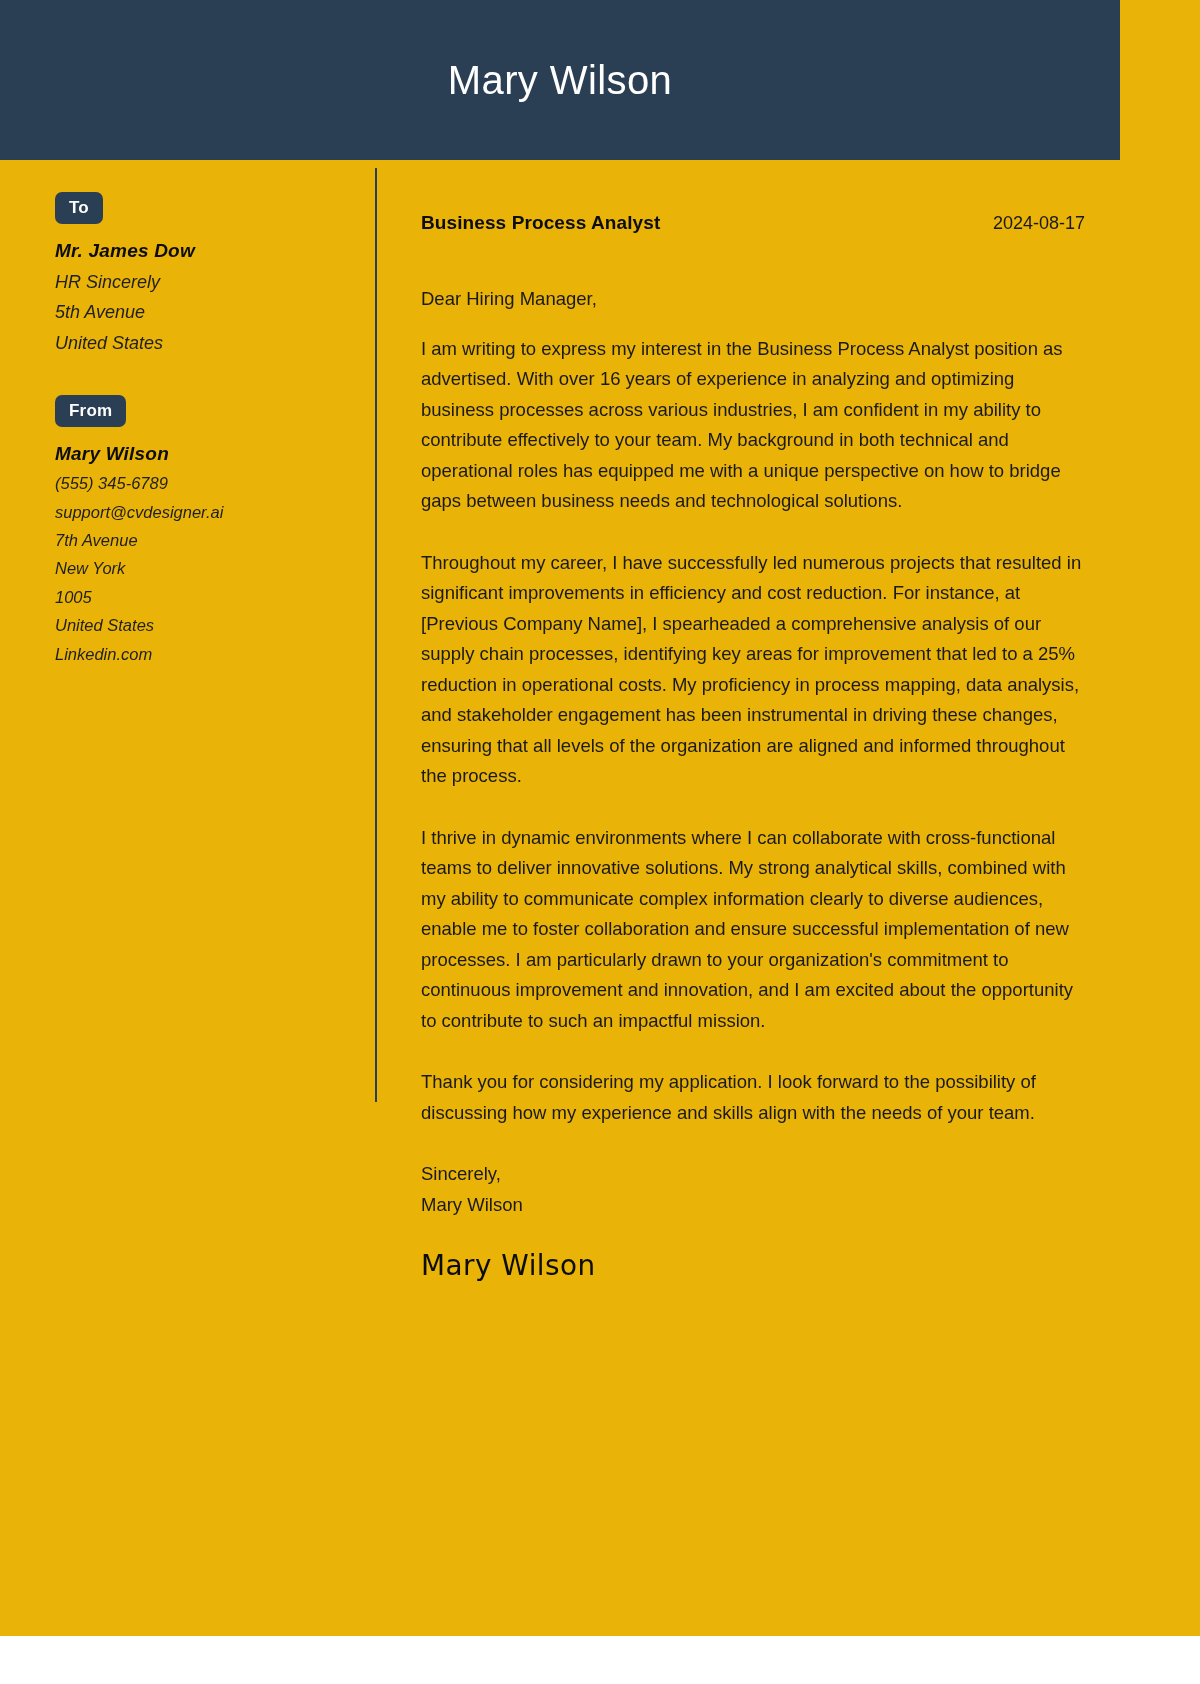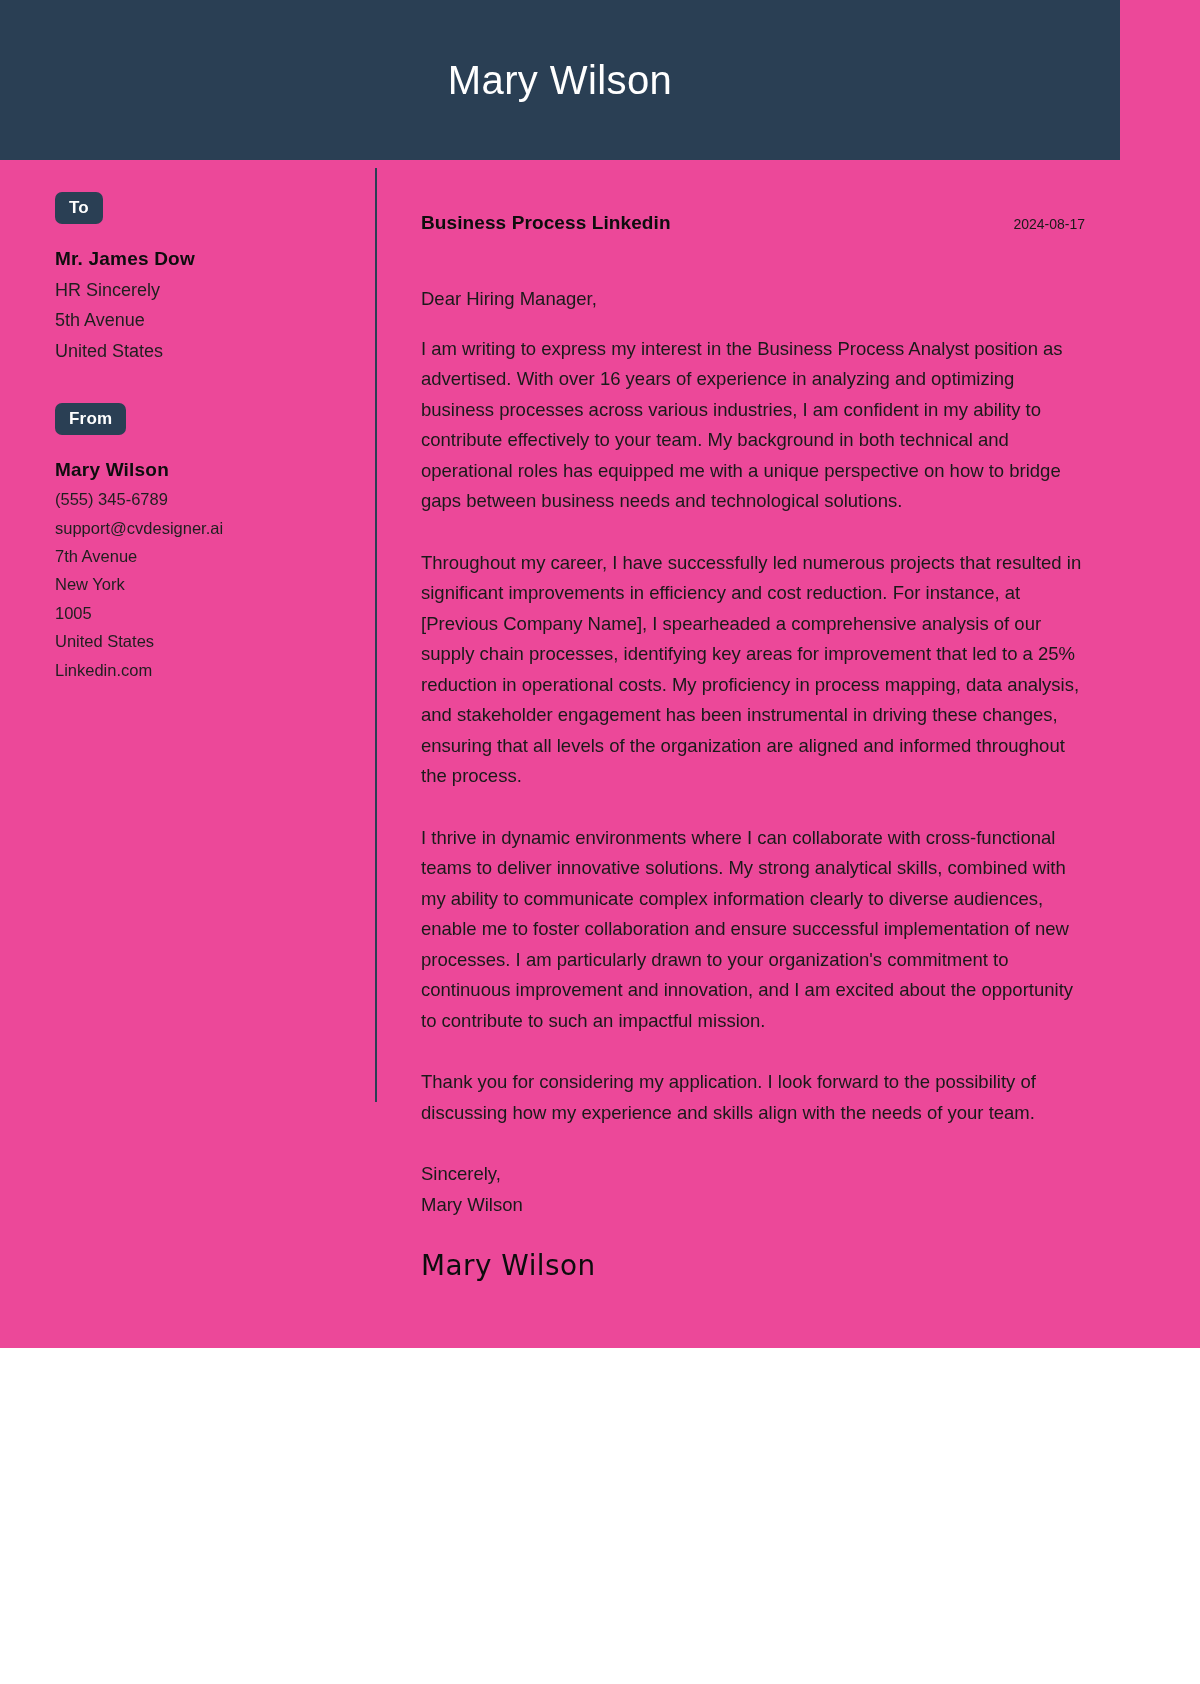--- a/index.html
+++ b/index.html
@@ -8,22 +8,22 @@
     width: 1200px;
     height: 1684px;
     background: #ffffff;
     font-family: "Liberation Sans", sans-serif;
     -webkit-font-smoothing: antialiased;
   }
 
   .page {
     position: relative;
     width: 1200px;
-    height: 1348px;
-    background: #ec4899;
+    height: 1636px;
+    background: #eab308;
     overflow: hidden;
   }
 
   
   .header {
     width: 1120px;
     height: 160px;
     background: #2a3f54;
     display: flex;
     align-items: center;
@@ -58,21 +58,22 @@
     color: #ffffff;
     font-size: 17px;
     font-weight: 700;
     border-radius: 7px;
     padding: 7px 14px 8px 14px;
     line-height: 1;
     letter-spacing: 0.2px;
   }
 
   .addr-block {
-    margin-top: 20px;
+    margin-top: 12px;
+    font-style: italic;
   }
 
   .addr-name {
     font-size: 19px;
     font-weight: 700;
     color: #0d0d0d;
     line-height: 1.62;
     letter-spacing: 0.2px;
   }
 
@@ -115,21 +116,21 @@
   }
 
   .job-title {
     font-size: 19px;
     font-weight: 700;
     color: #0d0d0d;
     letter-spacing: 0.1px;
   }
 
   .letter-date {
-    font-size: 14px;
+    font-size: 18px;
     font-weight: 400;
     color: #1a1a1a;
     white-space: nowrap;
   }
 
   .salutation {
     font-size: 18.5px;
     color: #1a1a1a;
     line-height: 1.65;
     margin-bottom: 19px;
@@ -200,21 +201,21 @@
         </div>
       </div>
 
     </div>
 
     <div class="divider"></div>
 
     <div class="main">
 
       <div class="letter-head">
-        <div class="job-title">Business Process Linkedin</div>
+        <div class="job-title">Business Process Analyst</div>
         <div class="letter-date">2024-08-17</div>
       </div>
 
       <div class="salutation">Dear Hiring Manager,</div>
 
       <p class="para">I am writing to express my interest in the Business Process Analyst position as advertised. With over 16 years of experience in analyzing and optimizing business processes across various industries, I am confident in my ability to contribute effectively to your team. My background in both technical and operational roles has equipped me with a unique perspective on how to bridge gaps between business needs and technological solutions.</p>
       <p class="para">Throughout my career, I have successfully led numerous projects that resulted in significant improvements in efficiency and cost reduction. For instance, at [Previous Company Name], I spearheaded a comprehensive analysis of our supply chain processes, identifying key areas for improvement that led to a 25% reduction in operational costs. My proficiency in process mapping, data analysis, and stakeholder engagement has been instrumental in driving these changes, ensuring that all levels of the organization are aligned and informed throughout the process.</p>
       <p class="para">I thrive in dynamic environments where I can collaborate with cross-functional teams to deliver innovative solutions. My strong analytical skills, combined with my ability to communicate complex information clearly to diverse audiences, enable me to foster collaboration and ensure successful implementation of new processes. I am particularly drawn to your organization's commitment to continuous improvement and innovation, and I am excited about the opportunity to contribute to such an impactful mission.</p>
       <p class="para">Thank you for considering my application. I look forward to the possibility of discussing how my experience and skills align with the needs of your team.</p>
 

